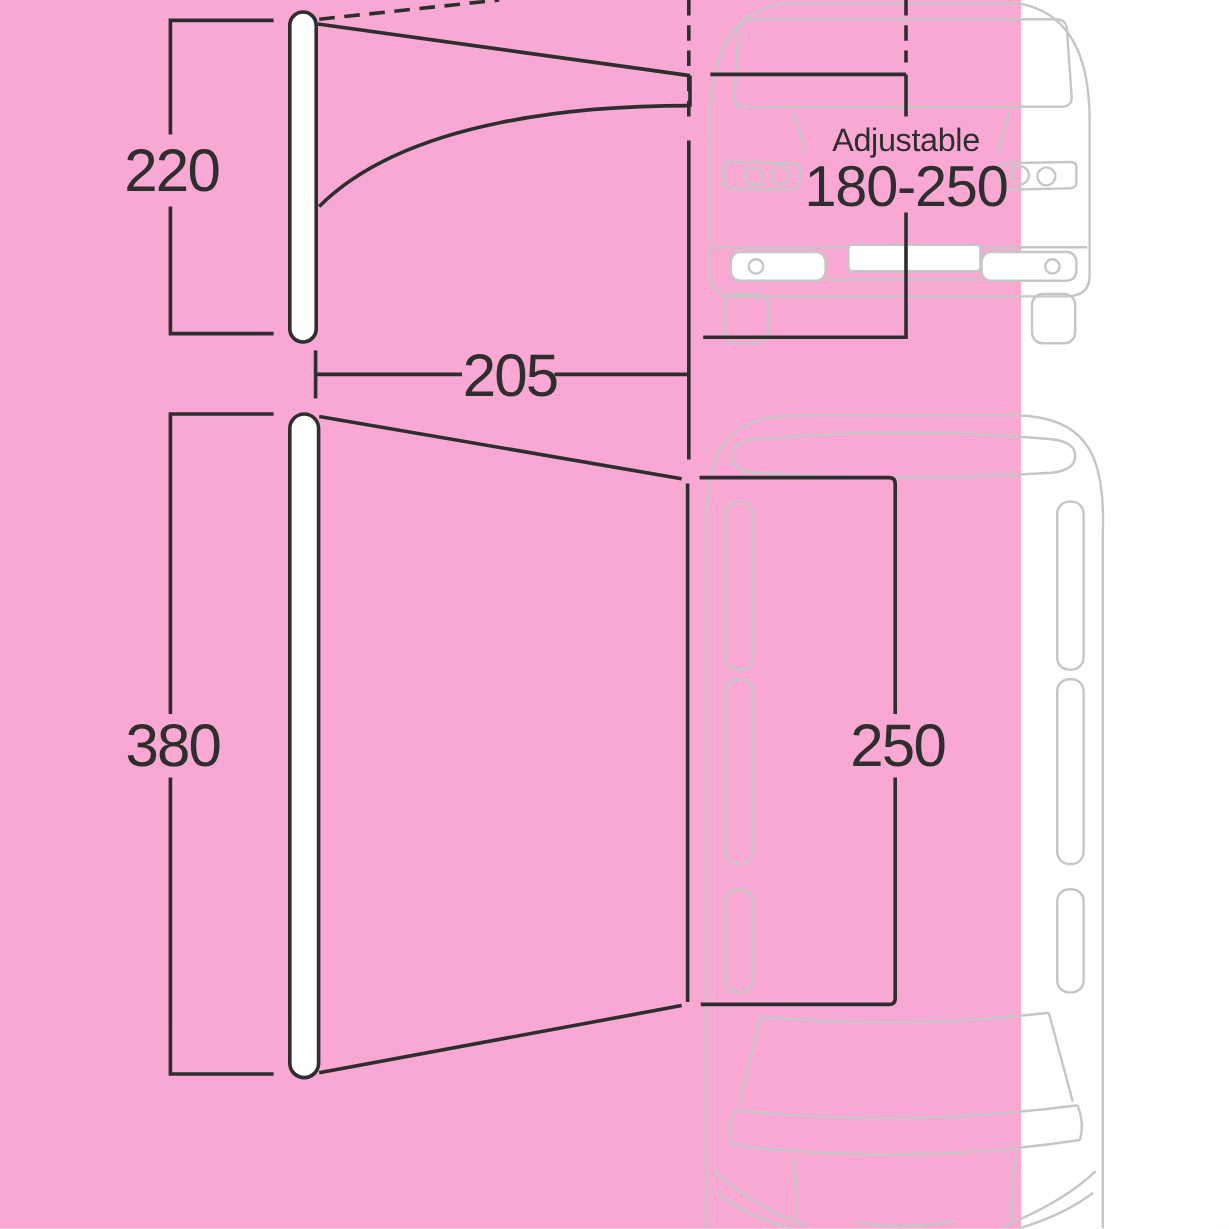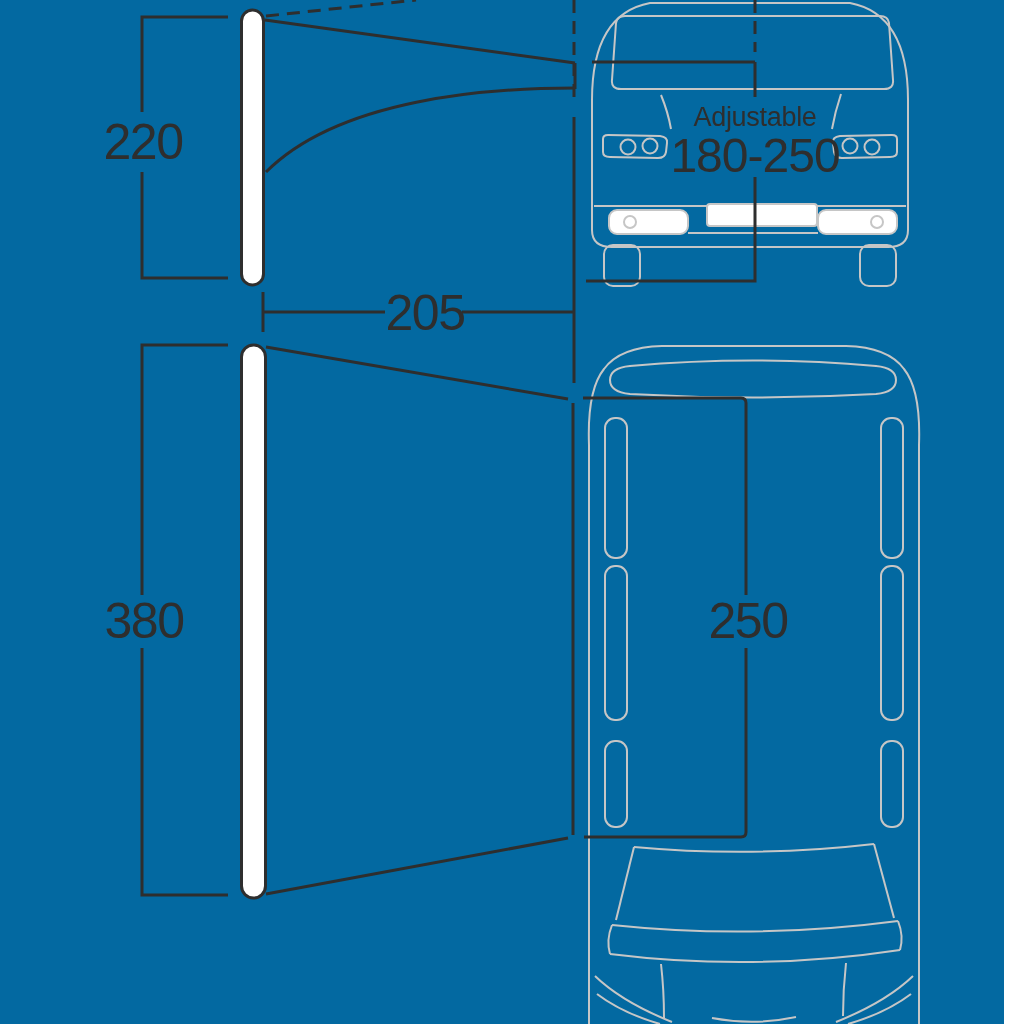--- a/index.html
+++ b/index.html
@@ -6,23 +6,23 @@
     margin: 0;
     padding: 0;
     background: #ffffff;
     width: 1024px;
     height: 1024px;
     overflow: hidden;
     font-family: "Liberation Sans", sans-serif;
   }
   .stage {
     position: relative;
-    width: 1004px;
+    width: 851px;
     height: 1024px;
-    background: #0369a1;
+    background: #f9a8d4;
   }
   svg { display: block; }
   text.dim-num {
     font-size: 50px;
     letter-spacing: -1.5px;
     font-family: "Liberation Sans", sans-serif;
   }
   text.range-num {
     font-size: 48px;
     letter-spacing: -1px;

